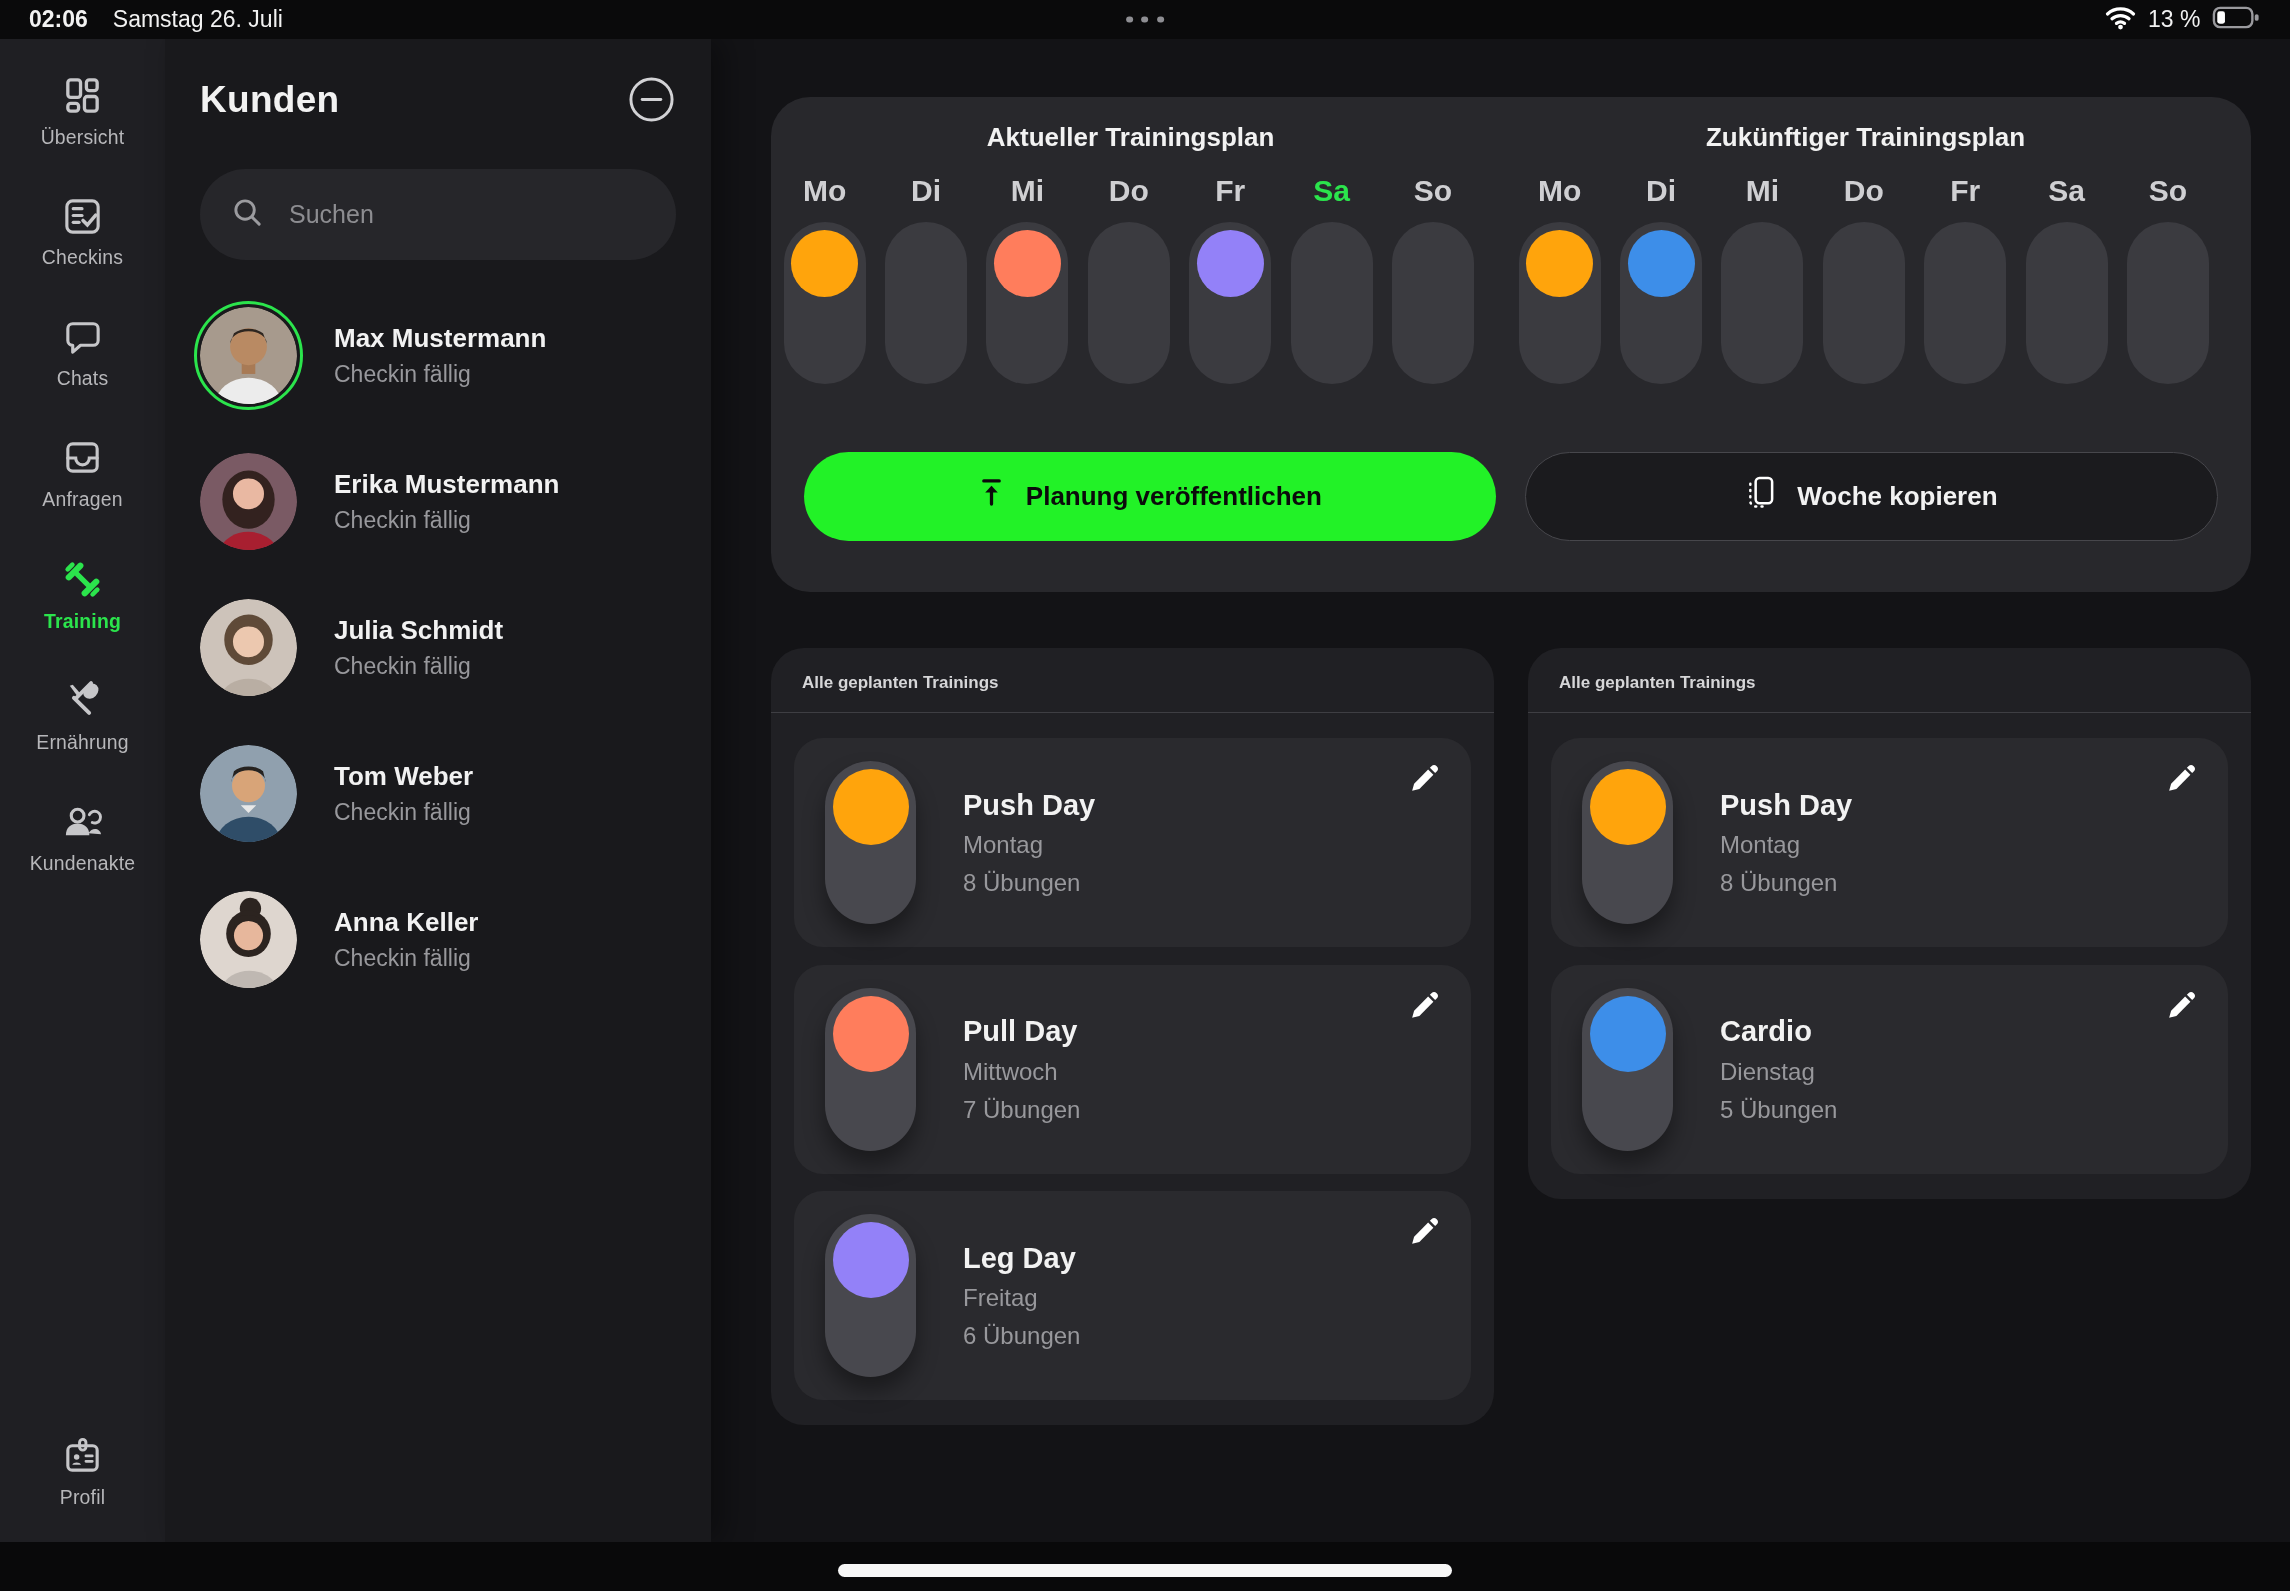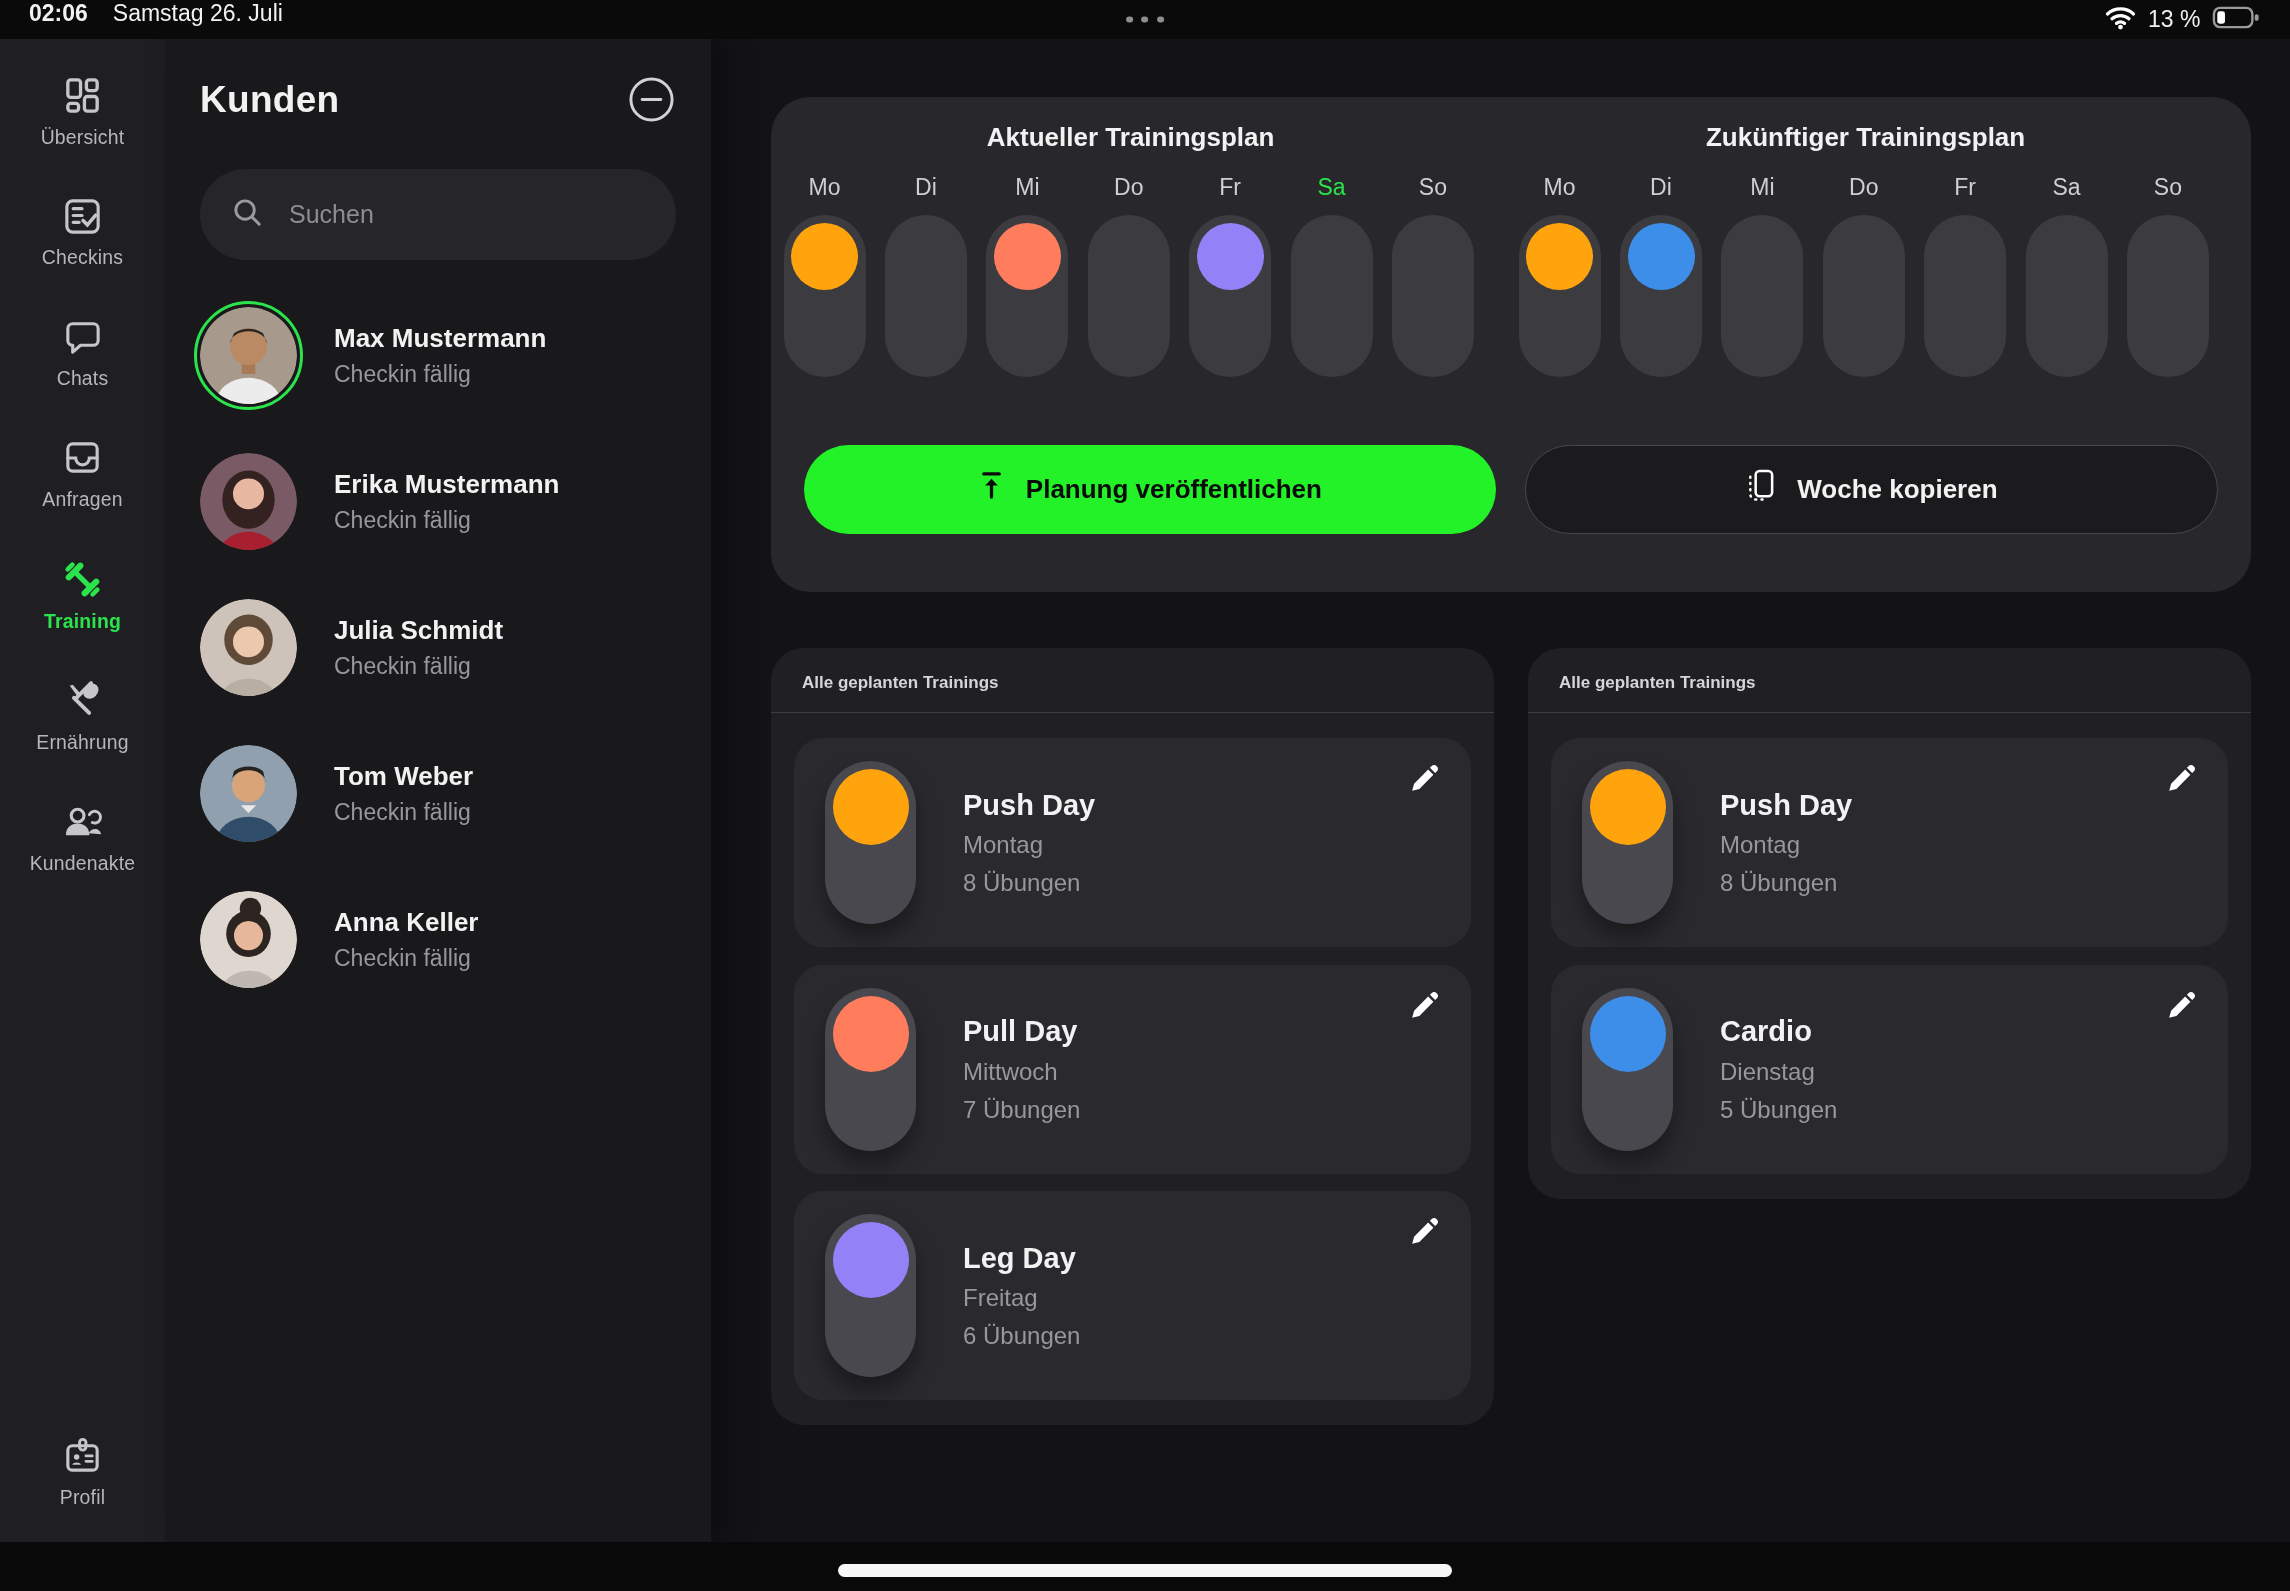--- a/index.html
+++ b/index.html
@@ -8,21 +8,21 @@
     --text:#f2f2f2; --muted:#98989c; --label:#cfcfd2; --green:#2be44c; --btn-green:#22f227;
     --border:#47474c; --iconc:#c6c6c9;
   }
   *{box-sizing:border-box; margin:0; padding:0;}
   html,body{background:#000;}
   body{font-family:"Liberation Sans","DejaVu Sans",sans-serif; color:var(--text);}
   .screen{position:relative; width:2290px; height:1591px; background:var(--bg); overflow:hidden;}
 
   
   .statusbar{position:absolute; top:0; left:0; right:0; height:39px; background:var(--statusbar);
-    display:flex; justify-content:space-between; padding:0 29px; z-index:5;}
+    display:flex; align-items:center; justify-content:space-between; padding:0 29px; z-index:5;}
   .sb-left{display:flex; align-items:baseline;}
   .sb-time{font-size:23px; font-weight:700;}
   .sb-date{font-size:23px; margin-left:25px; font-weight:400;}
   .sb-dots{position:absolute; left:50%; top:50%; transform:translate(-50%,-50%); display:flex; gap:8.7px;}
   .sb-dots i{width:6.8px;height:6.8px;border-radius:50%;background:#8e8e93;display:block;}
   .sb-right{display:flex; align-items:center; gap:11.6px;}
   .sb-batt-label{font-size:23px; font-weight:400;}
 
   
   .content{position:absolute; top:39px; left:0; right:0; bottom:49px; display:flex;}
@@ -53,21 +53,21 @@
   .client-status{font-size:23px; color:var(--muted); margin-top:6.8px;}
 
   
   .main{flex:1; padding:58px 29px 0 60px; overflow:hidden;}
   .planner-card{width:1480px; height:495px; background:var(--card); border-radius:39px; padding-top:25px;}
   .weeks{display:flex; gap:41px; padding-left:12.6px;}
   .week{width:694px;}
   .week-title{text-align:center; font-size:26px; font-weight:700; margin-bottom:21.3px;}
   .days{display:flex; gap:19.4px;}
   .day{width:82px; display:flex; flex-direction:column; align-items:center; gap:13.6px;}
-  .day-label{font-size:23px; font-weight:400; color:var(--label);}
+  .day-label{font-size:30px; font-weight:700; color:var(--label);}
   .day.today .day-label{color:var(--green);}
   .day-pill{width:82px; height:162px; border-radius:42px; background:var(--pill); position:relative;}
   .day-dot{position:absolute; top:7.8px; left:7.8px; width:67px; height:67px; border-radius:50%; background:var(--dot,transparent);}
   .actions{display:flex; gap:29px; margin-top:68px; padding:0 33px;}
   .btn{flex:1; height:89px; border-radius:45px; display:flex; align-items:center; justify-content:center; gap:21.3px;
        font-size:26px; font-weight:700; font-family:inherit; cursor:pointer;}
   .btn-outline{background:#1b1b1e; border:1.9px solid var(--border); color:var(--text);}
   .btn-green{background:var(--btn-green); border:none; color:#0b0b0b;}
 
   .lists-row{display:flex; gap:34px; margin-top:56px; align-items:flex-start;}

